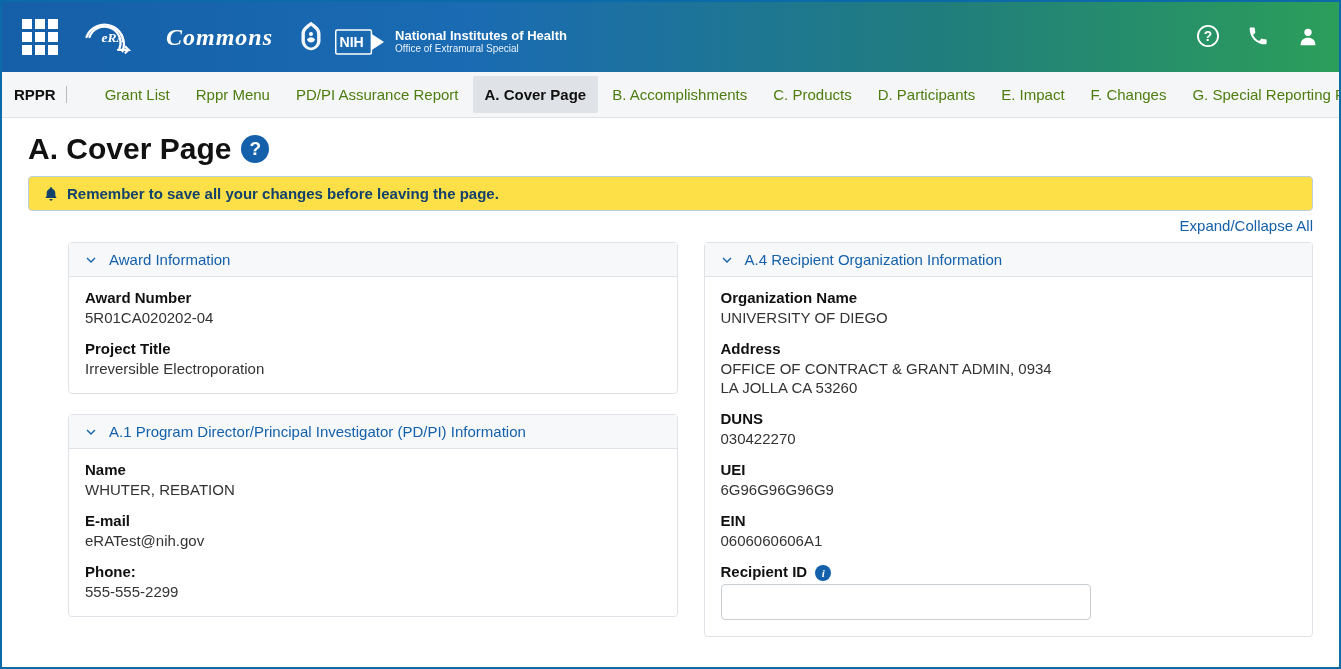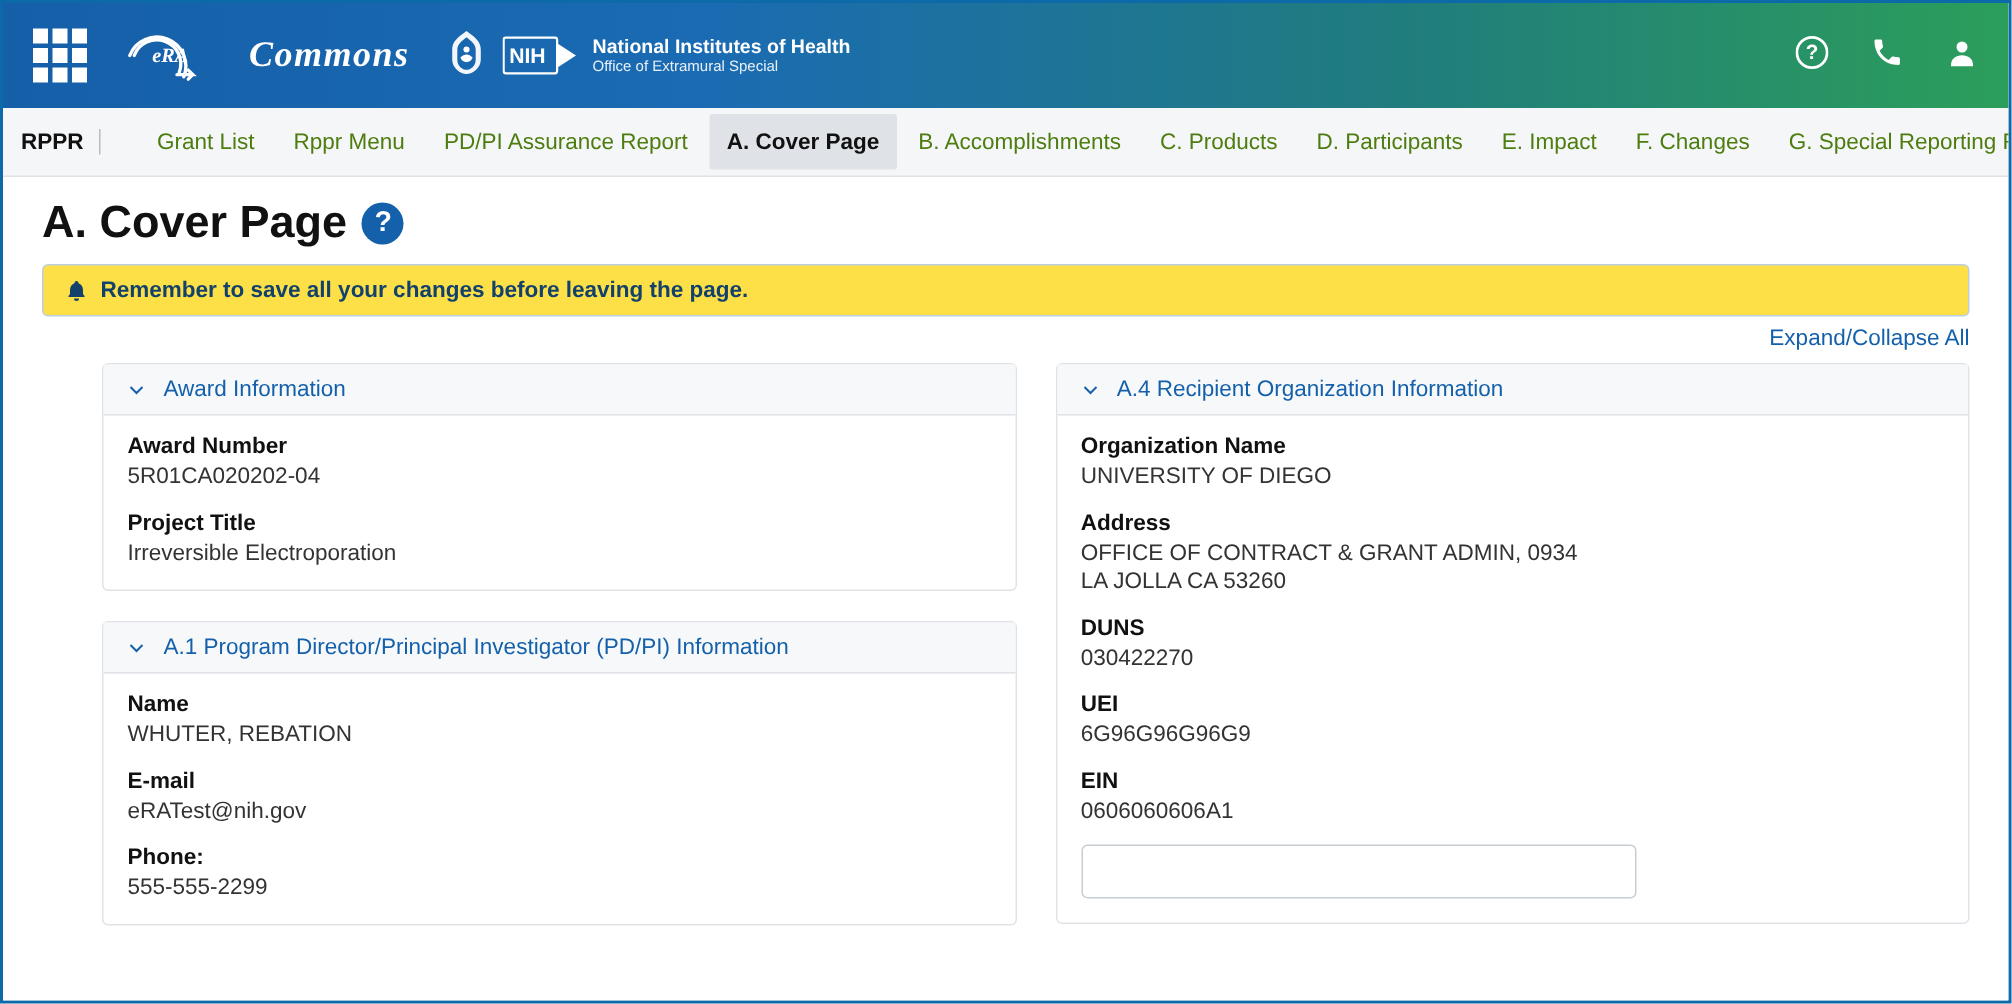--- a/index.html
+++ b/index.html
@@ -28,21 +28,21 @@
   .topbar-right { display: flex; align-items: center; gap: 28px; }
 
   .apps-icon { display: grid; grid-template-columns: repeat(3, 10px); grid-template-rows: repeat(3, 10px); gap: 3px; }
   .apps-icon span { background: #fff; width: 10px; height: 10px; }
 
   .era-logo { display: flex; align-items: center; }
   .era-logo svg { height: 40px; width: 60px; }
 
   .commons-text { font-style: italic; font-weight: 700; font-size: 24px; letter-spacing: 1px; font-family: Georgia, "Times New Roman", serif;}
 
-  .nih-block { display: flex; align-items: center; gap: 10px; }
+  .nih-block { display: flex; align-items: flex-end; gap: 10px; }
   .hhs-icon svg { height: 34px; width: 28px; }
   .nih-mark { display: flex; align-items: center; gap: 8px; }
   .nih-mark .nih-box { font-weight: 800; font-size: 18px; letter-spacing: 0; display:flex; align-items:center;}
   .nih-mark .nih-text { line-height: 1.1; }
   .nih-mark .nih-text .t1 { font-size: 13px; font-weight: 600; }
   .nih-mark .nih-text .t2 { font-size: 10px; opacity: .9; }
 
   .topbar-right svg { width: 22px; height: 22px; fill: #fff; }
 
   
@@ -333,20 +333,24 @@
           </div>
           <div class="field">
             <div class="field-label">UEI</div>
             <div class="field-value">6G96G96G96G9</div>
           </div>
           <div class="field">
             <div class="field-label">EIN</div>
             <div class="field-value">0606060606A1</div>
           </div>
           <div class="field">
+            <div class="field-label">
+              <span>Recipient ID</span>
+              <span class="info-circle">i</span>
+            </div>
             <input type="text" class="text-input" value="" style="">
           </div>
         </div>
       </div>
 
     </div>
   </div>
 </div>
 
 </body></html>

